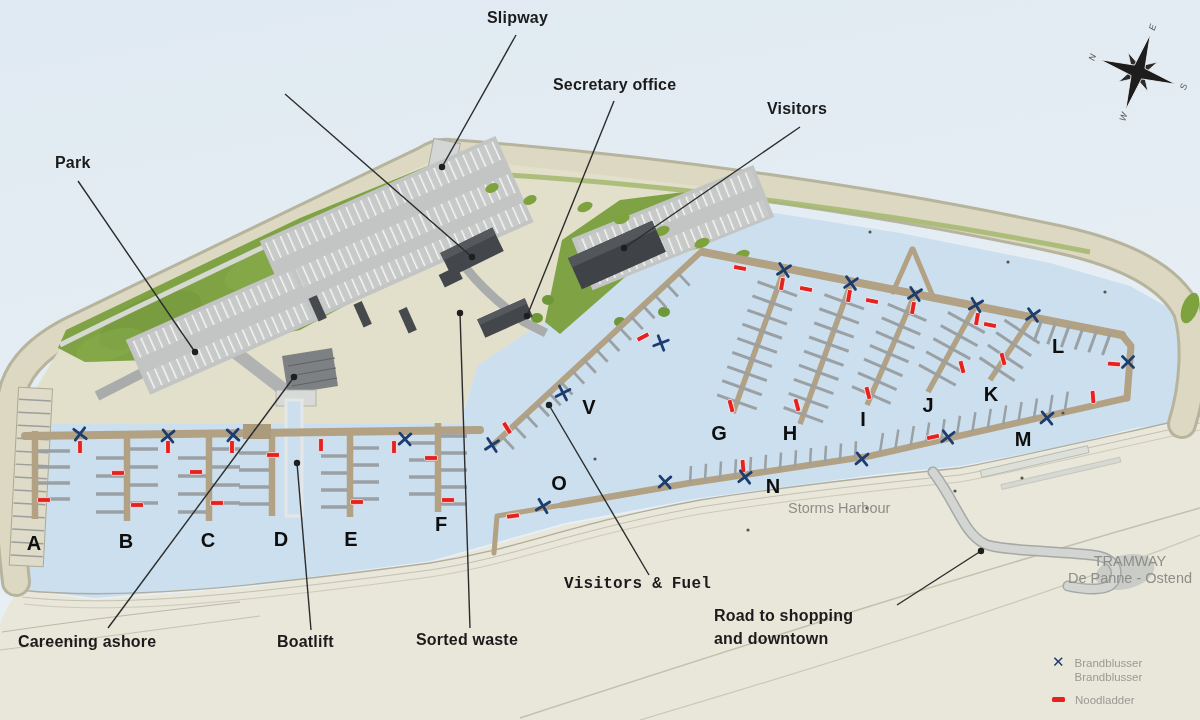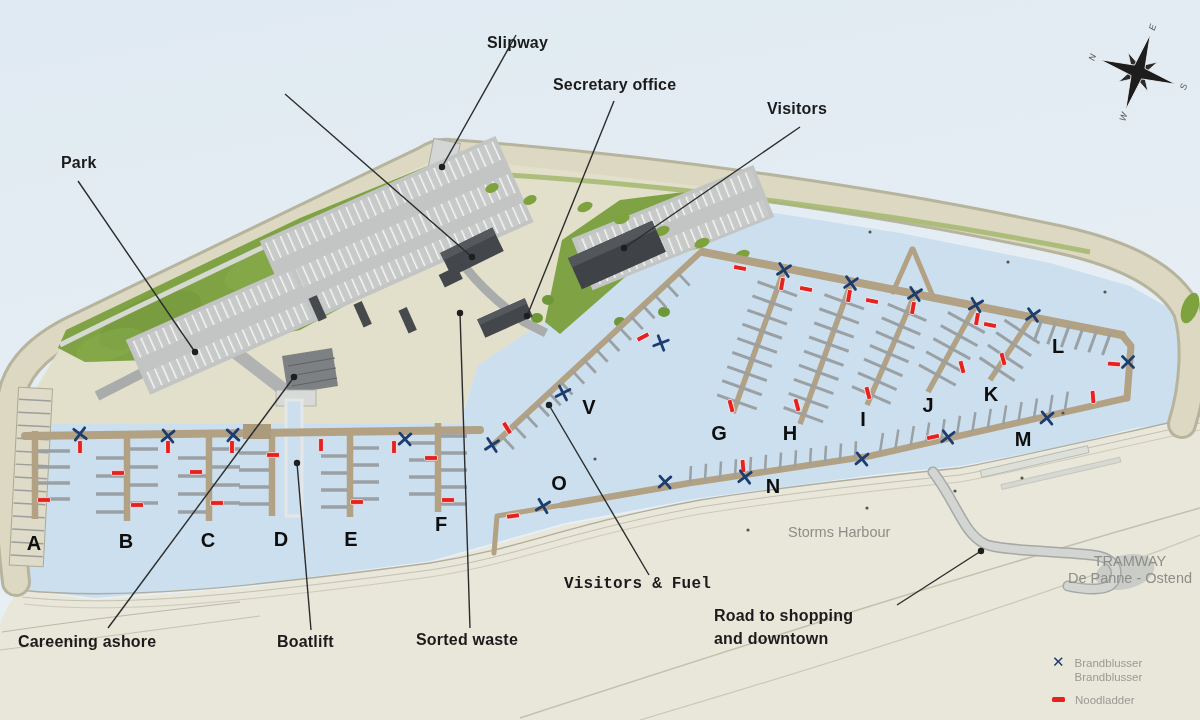--- a/index.html
+++ b/index.html
@@ -511,33 +511,33 @@
   <g transform="translate(1138,72) rotate(-72)">
     <path d="M0,-22 L4.5,-4.5 L22,0 L4.5,4.5 L0,22 L-4.5,4.5 L-22,0 L-4.5,-4.5 Z" fill="#2a2a2a" stroke="#f2f2f2" stroke-width="0.7" transform="rotate(45)"></path>
     <path d="M0,-40 L5.5,-5.5 L40,0 L5.5,5.5 L0,40 L-5.5,5.5 L-40,0 L-5.5,-5.5 Z" fill="#1d1d1d" stroke="#f2f2f2" stroke-width="0.8"></path>
     <text x="0" y="-45" font-size="9" font-style="italic" fill="#555" text-anchor="middle">N</text>
     <text x="47" y="3" font-size="9" font-style="italic" fill="#555" text-anchor="middle">E</text>
     <text x="0" y="51" font-size="9" font-style="italic" fill="#555" text-anchor="middle">S</text>
     <text x="-47" y="3" font-size="9" font-style="italic" fill="#555" text-anchor="middle">W</text>
   </g>
 </svg>
 
-<div class="callout" style="left:55px;  top:154px;margin-left:6px;">Park</div>
-<div class="callout" style="left:487px; top:9px;margin-top:25px;">Slipway</div>
+<div class="callout" style="left:55px;  top:154px;">Park</div>
+<div class="callout" style="left:487px; top:9px;">Slipway</div>
 <div class="callout" style="left:553px; top:76px;">Secretary office</div>
 <div class="callout" style="left:767px; top:100px;">Visitors</div>
 <div class="callout" style="left:18px;  top:633px;">Careening ashore</div>
 <div class="callout" style="left:277px; top:633px;">Boatlift</div>
 <div class="callout" style="left:416px; top:631px;">Sorted waste</div>
 <div class="callout" style="left:564px; top:575px;font-family:Liberation Mono, monospace;">Visitors &amp; Fuel</div>
 <div class="callout two-line" style="left:714px; top:604px;">
   <div>Road to shopping</div>
   <div>and downtown</div>
 </div>
-<div class="gray-label" style="left:788px; top:524px;text-align:right;">Storms Harbour</div>
+<div class="gray-label" style="left:788px; top:500px;text-align:right;">Storms Harbour</div>
 <div class="gray-label tram-label" style="left:1055px; top:553px;">
   <div>TRAMWAY</div>
   <div>De Panne - Ostend</div>
 </div>
 
 <div class="legend">
   <div class="legend-row">
     <span class="legend-x">✕</span>
     <span class="legend-text">
       <div>Brandblusser</div>

